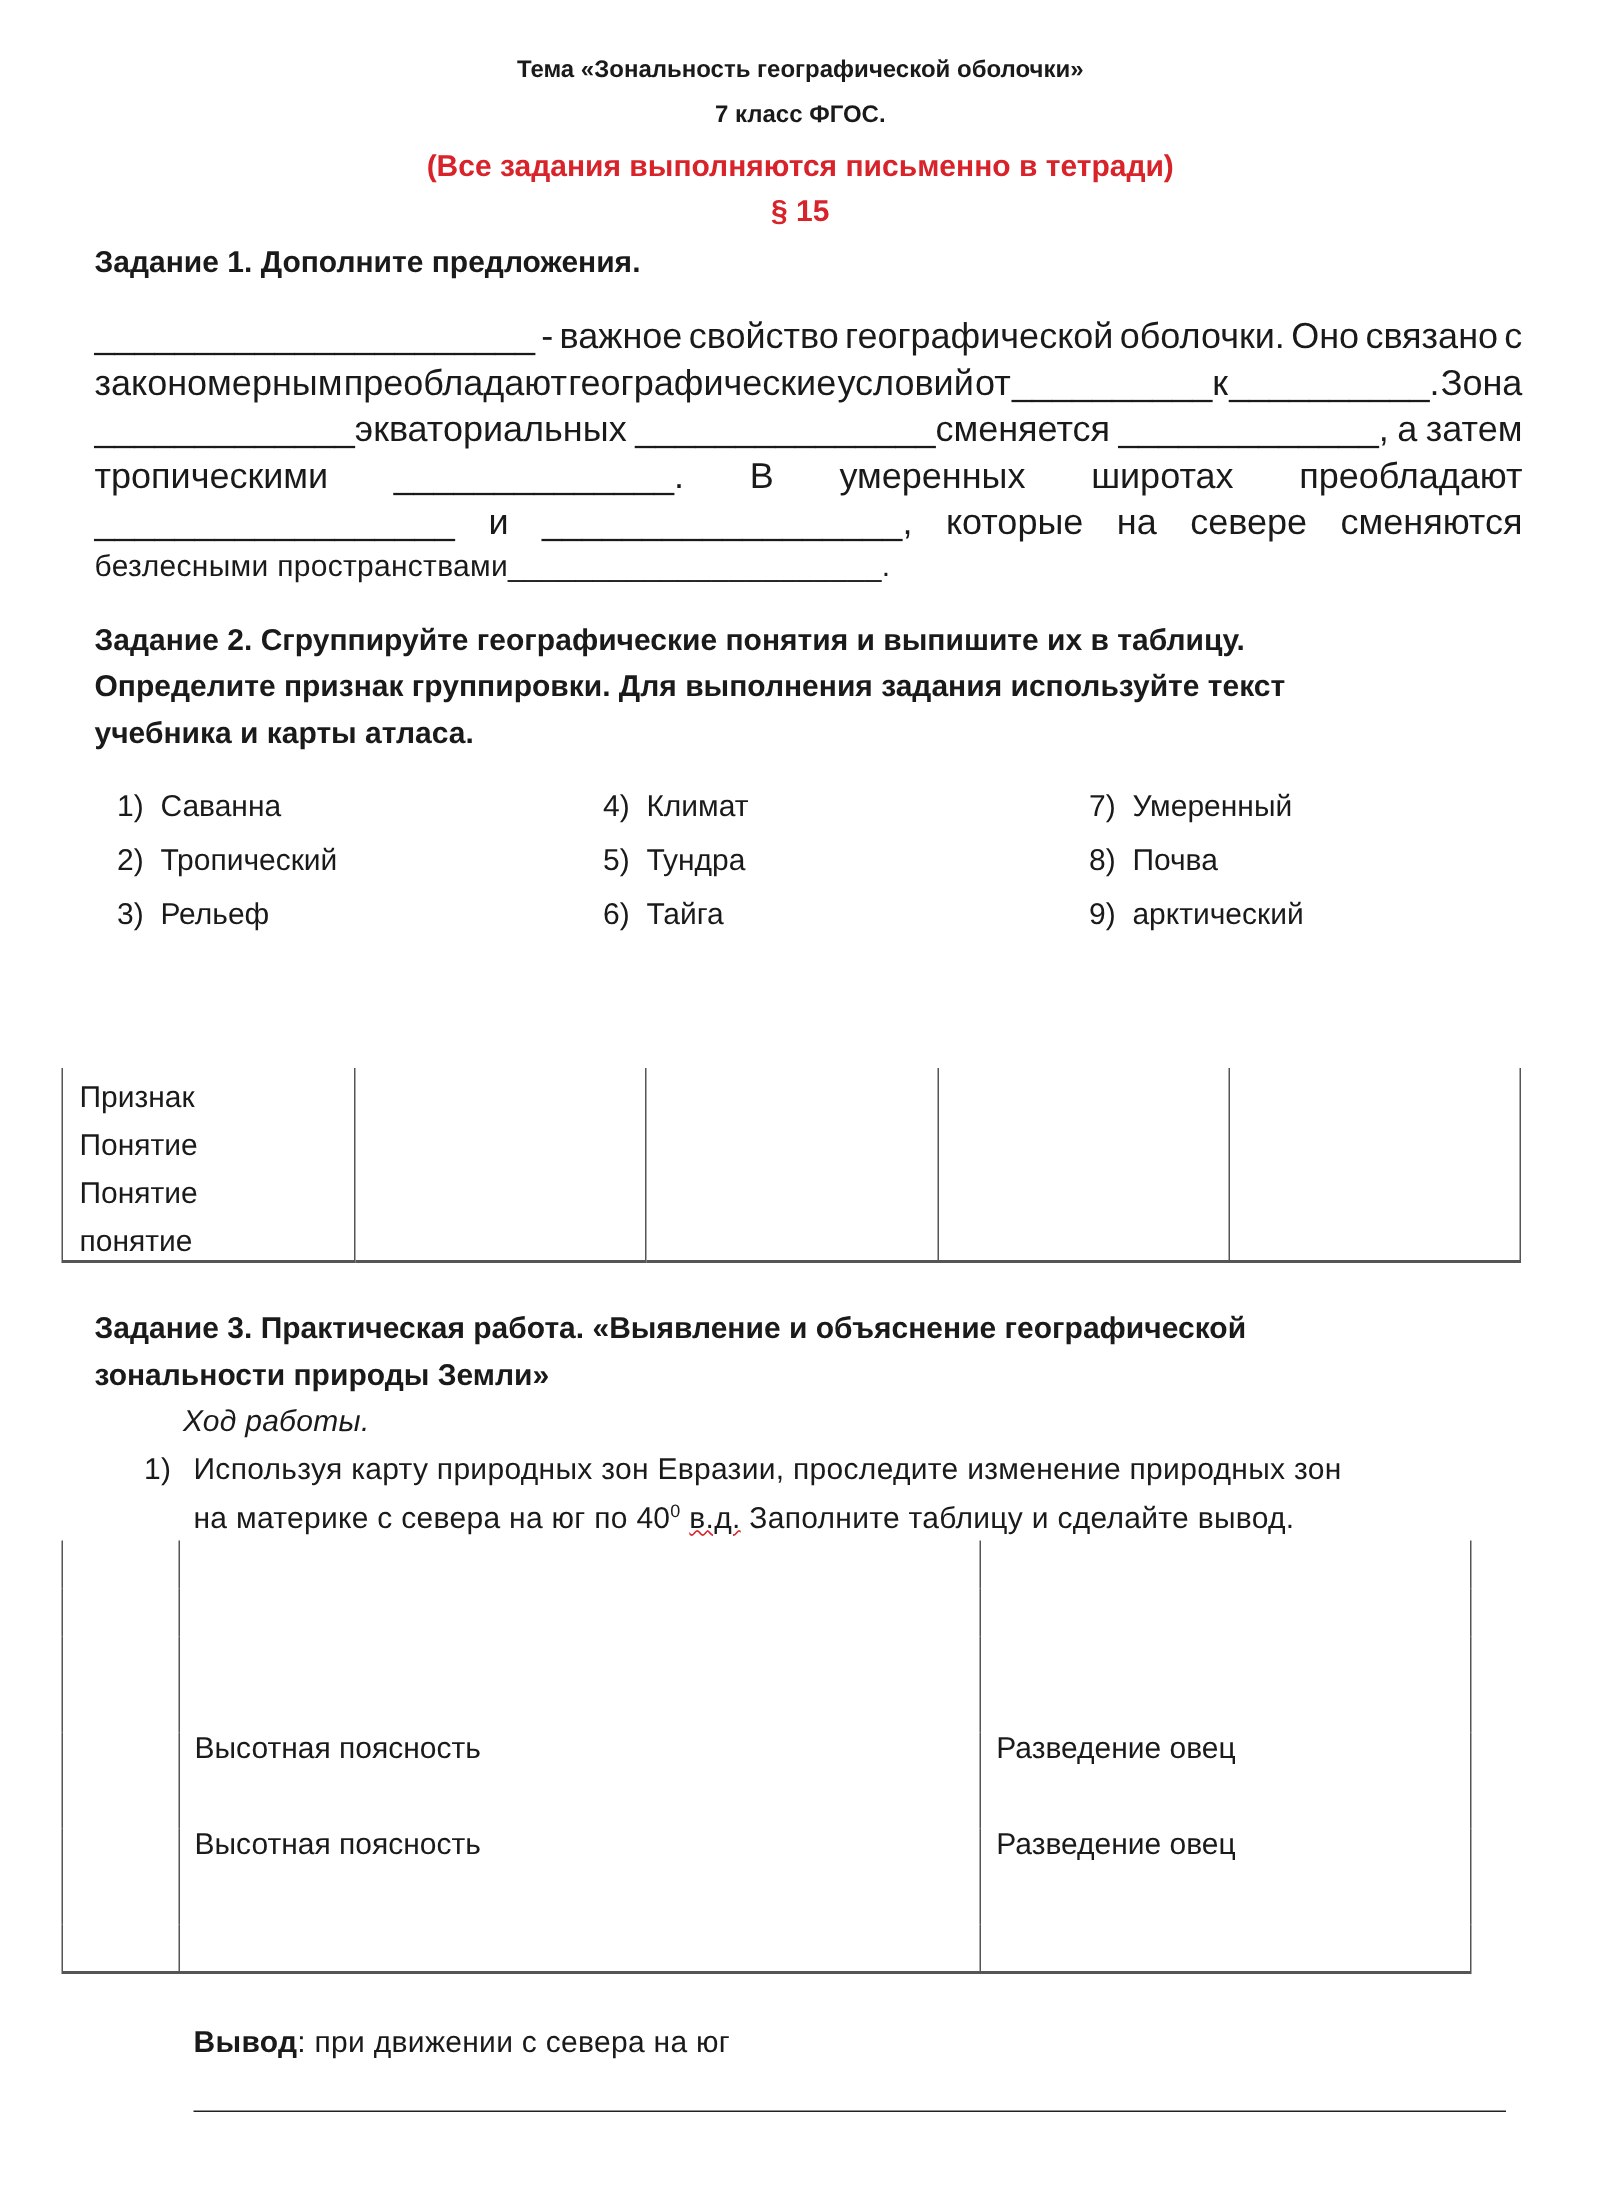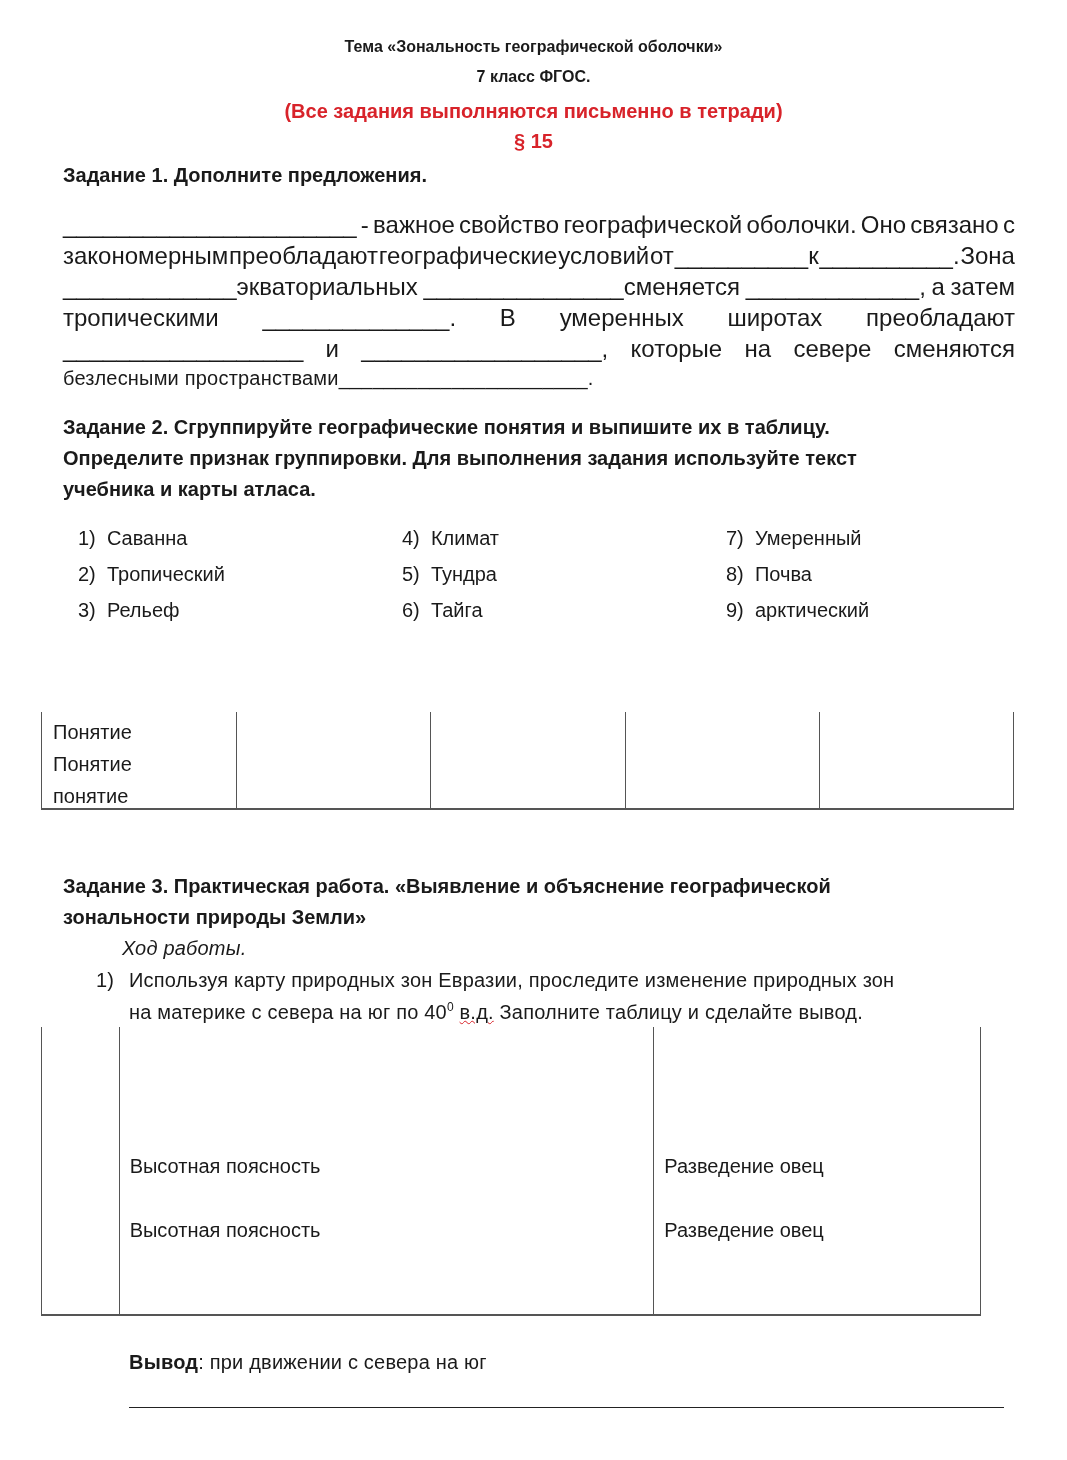--- a/index.html
+++ b/index.html
@@ -107,20 +107,27 @@
 <div class="abs list-item" style="top:599px; left:78px;"><span>3)</span>&nbsp;&nbsp;<span>Рельеф</span></div>
 <div class="abs list-item" style="top:527px; left:402px;"><span>4)</span>&nbsp;&nbsp;<span>Климат</span></div>
 <div class="abs list-item" style="top:563px; left:402px;"><span>5)</span>&nbsp;&nbsp;<span>Тундра</span></div>
 <div class="abs list-item" style="top:599px; left:402px;"><span>6)</span>&nbsp;&nbsp;<span>Тайга</span></div>
 <div class="abs list-item" style="top:527px; left:726px;"><span>7)</span>&nbsp;&nbsp;<span>Умеренный</span></div>
 <div class="abs list-item" style="top:563px; left:726px;"><span>8)</span>&nbsp;&nbsp;<span>Почва</span></div>
 <div class="abs list-item" style="top:599px; left:726px;"><span>9)</span>&nbsp;&nbsp;<span>арктический</span></div>
 
 <table class="t1">
   <tbody>
+      <tr>
+    <td class="c0">Признак</td>
+    <td></td>
+        <td></td>
+        <td></td>
+        <td></td>
+  </tr>
   <tr>
     <td class="c0">Понятие</td>
     <td></td>
         <td></td>
         <td></td>
         <td></td>
   </tr>
   <tr>
     <td class="c0">Понятие</td>
     <td></td>

